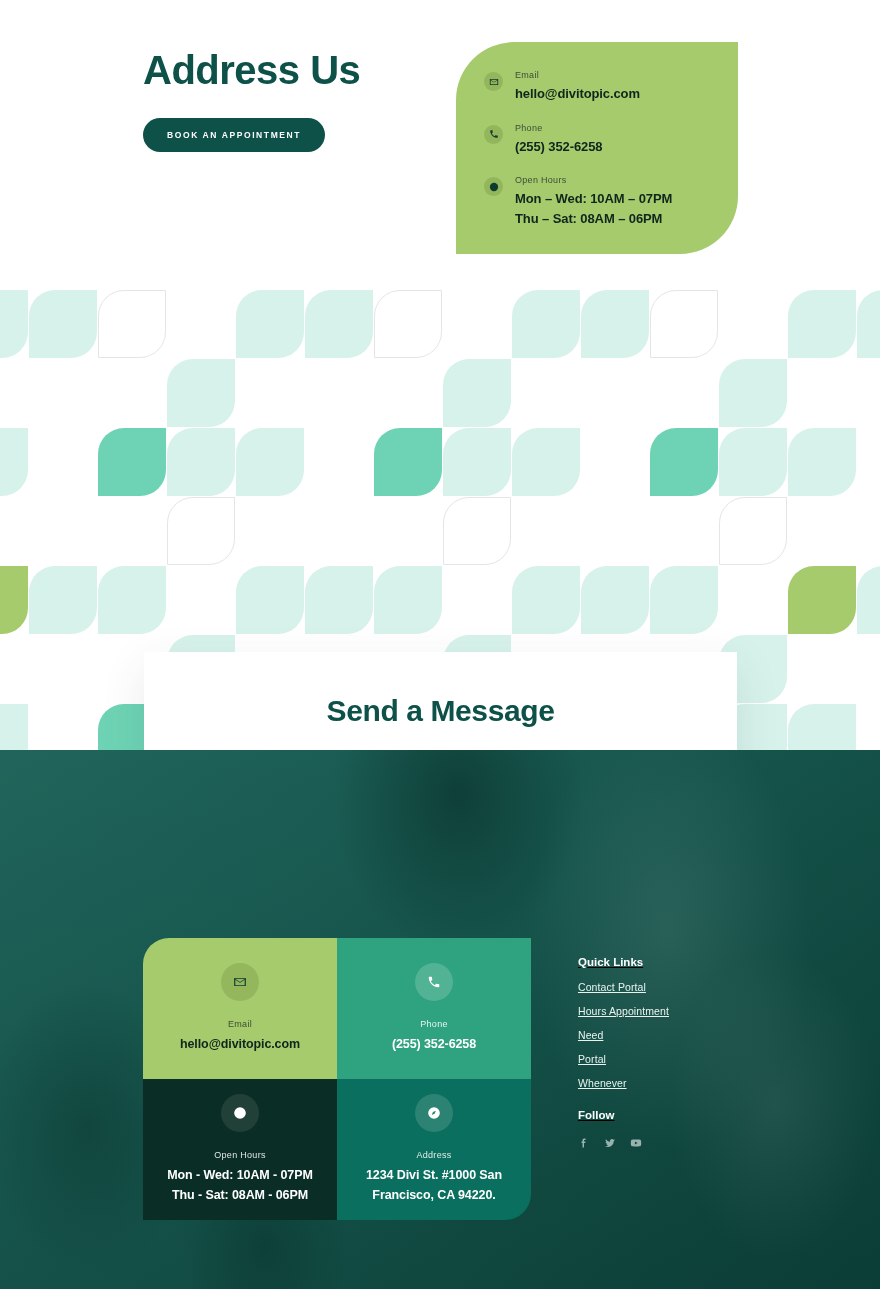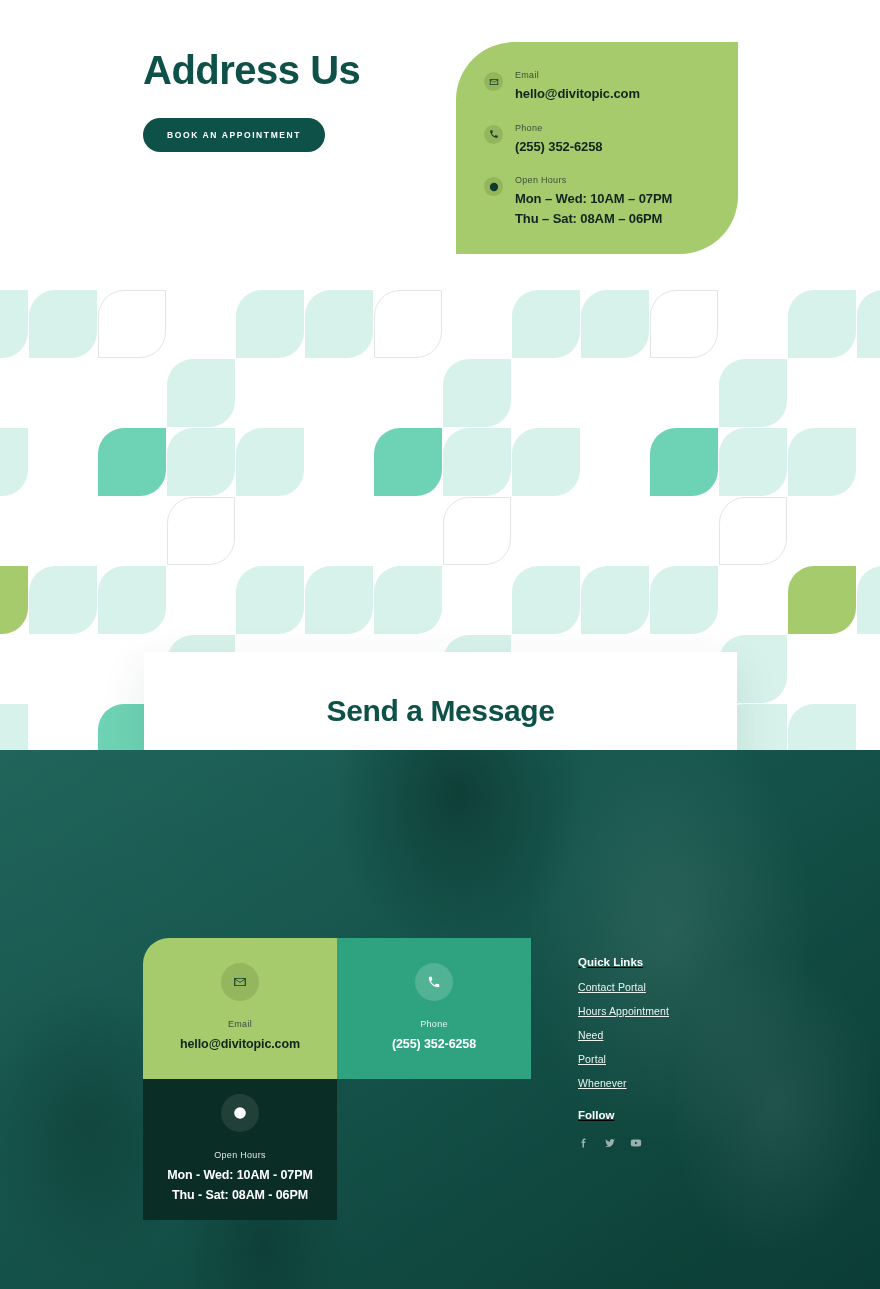--- a/index.html
+++ b/index.html
@@ -405,20 +405,30 @@
       <span class="fc-ico">
         <svg viewBox="0 0 24 24">
             <path d="M12 2a10 10 0 1 0 0 20 10 10 0 0 0 0-20zm1 10.4V6h-2v7.6l5 3 1-1.7-4-2.5z"></path>
           </svg>
       </span>
       <div class="fc-label">Open Hours</div>
       <div class="fc-value">Mon - Wed: 10AM - 07PM</div>
       <div class="fc-value">Thu - Sat: 08AM - 06PM</div>
     </div>
 
+    <div class="fcard c4">
+      <span class="fc-ico">
+        <svg viewBox="0 0 24 24">
+            <path d="M12 2a10 10 0 1 0 0 20 10 10 0 0 0 0-20zm3.2 6.3-2.1 5-5 2.1 2.1-5 5-2.1z"></path>
+          </svg>
+      </span>
+      <div class="fc-label">Address</div>
+      <div class="fc-value">1234 Divi St. #1000 San</div>
+      <div class="fc-value">Francisco, CA 94220.</div>
+    </div>
 
   </div>
 
   <div class="quick">
     <div class="q-head">Quick Links</div>
     <a class="q-link" href="#">Contact Portal</a>
     <a class="q-link" href="#">Hours Appointment</a>
     <a class="q-link" href="#">Need</a>
     <a class="q-link" href="#">Portal</a>
     <a class="q-link" href="#">Whenever</a>

